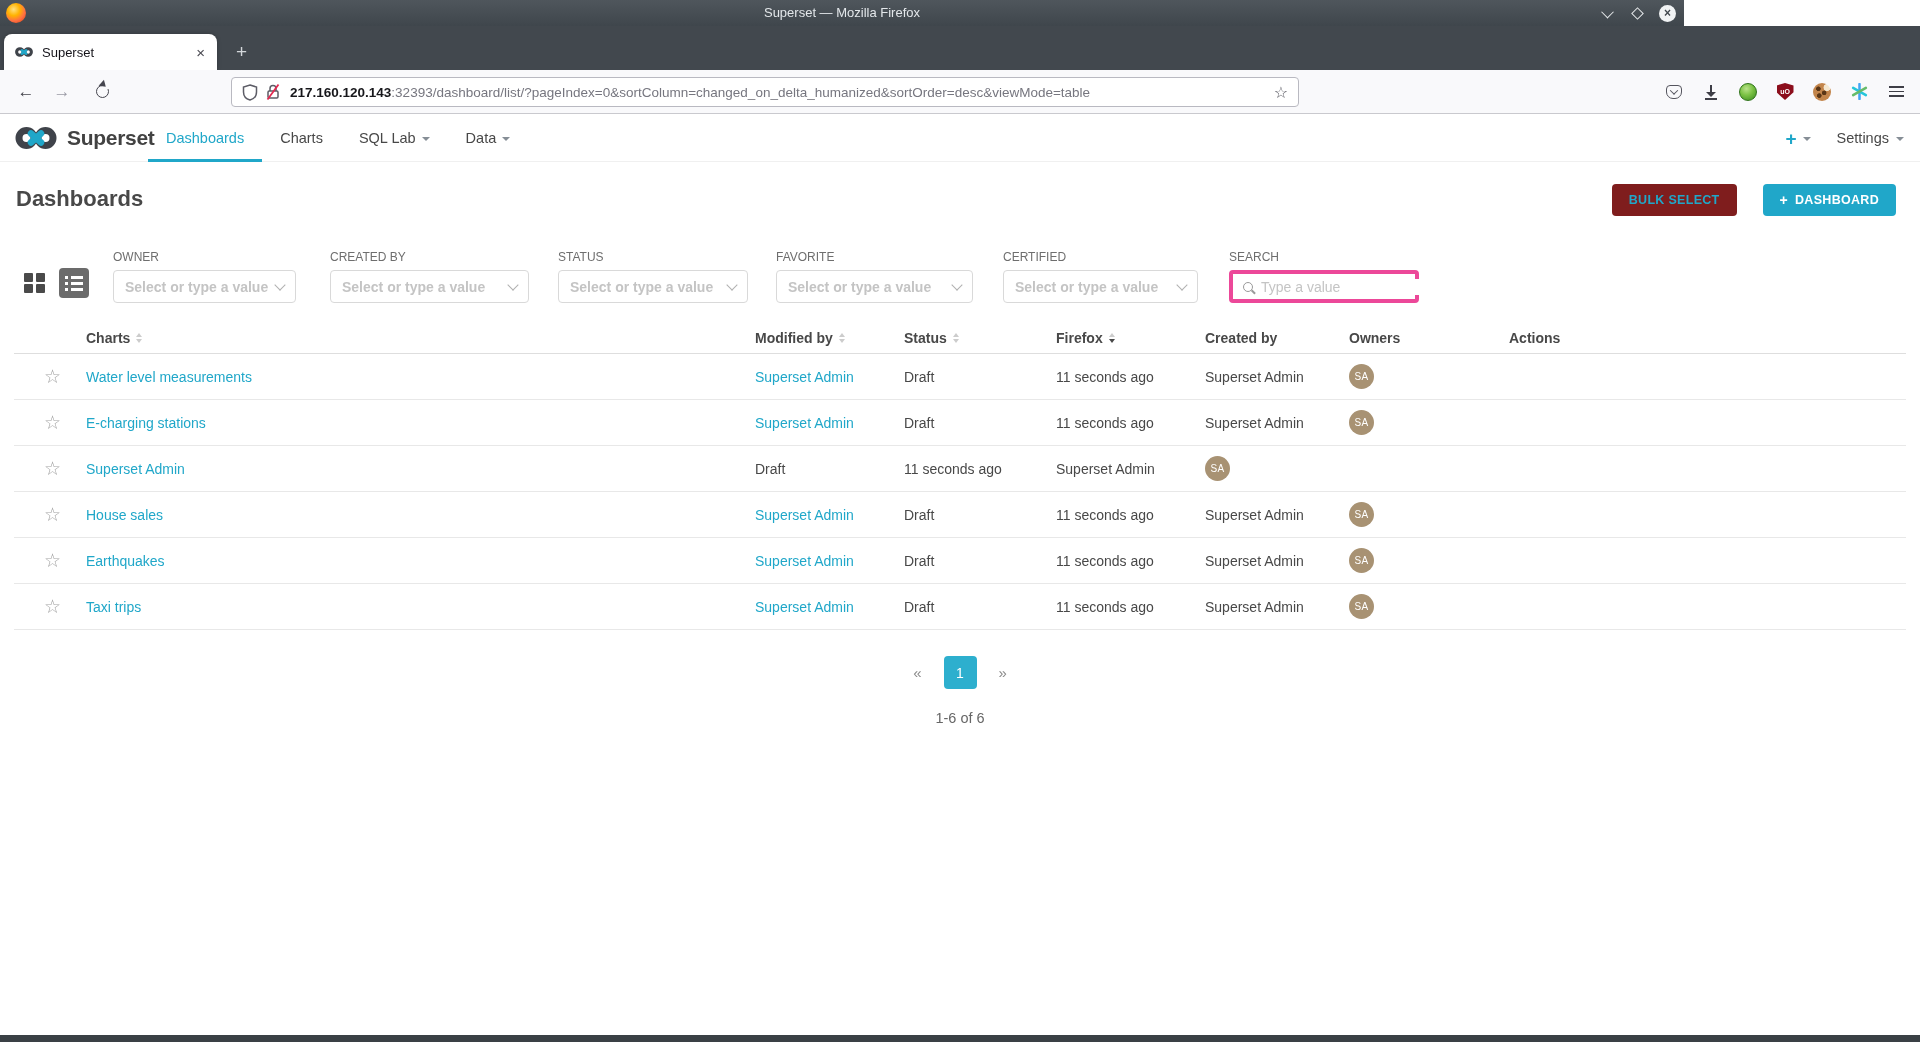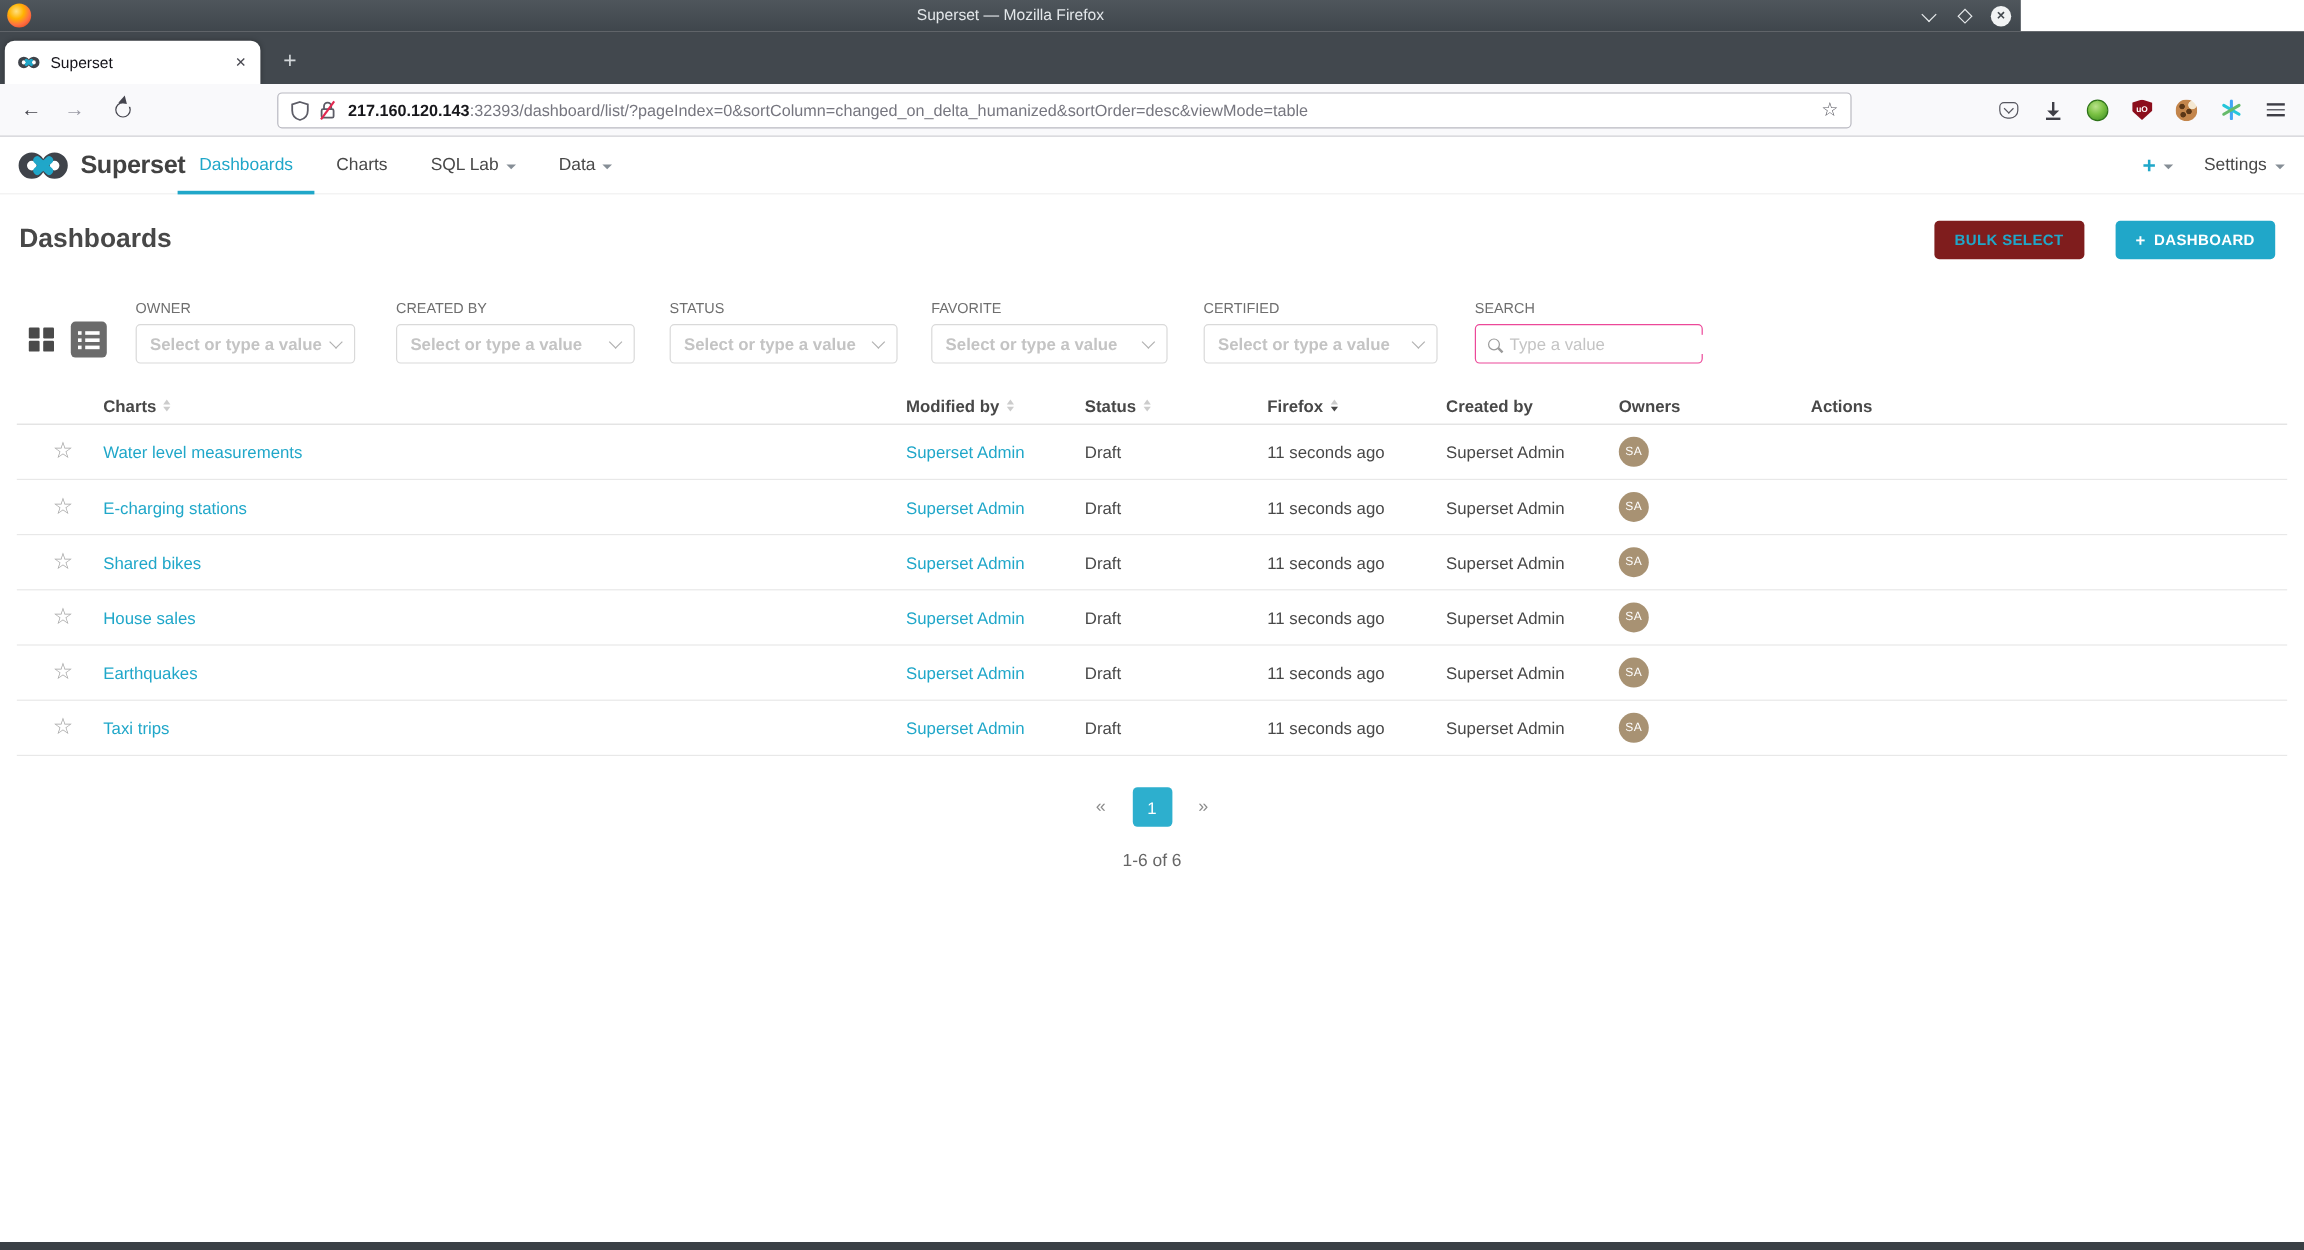--- a/index.html
+++ b/index.html
@@ -35,21 +35,21 @@
          background:#f9f9fb; border-bottom:1px solid #c9c9ce; }
   .nav-btn { position:absolute; top:0; height:43px; display:flex; align-items:center; justify-content:center;
          width:32px; font-size:17px; color:#43434b; }
   .nav-btn.back { left:10px; }
   .nav-btn.fwd  { left:46px; color:#9a9aa5; }
   .reload-wrap { position:absolute; left:86px; top:0; height:43px; width:32px; display:flex; align-items:center; justify-content:center; }
   .reload { width:13px; height:13px; border:1.8px solid #45454e; border-radius:50%; position:relative; }
   .reload::before { content:''; position:absolute; top:-3px; right:-1px; width:7px; height:6px; background:#f9f9fb; }
   .reload::after  { content:''; position:absolute; top:-4px; right:-2px; border:4px solid transparent;
          border-left:6px solid #45454e; transform:rotate(42deg); }
-  .urlbar { position:absolute; left:231px; top:7px; width:1312px; height:30px; background:#fff;
+  .urlbar { position:absolute; left:231px; top:7px; width:1068px; height:30px; background:#fff;
          border:1px solid #b9b9c1; border-radius:4px; display:flex; align-items:center; padding:0 10px; }
   .url-icons { display:flex; align-items:center; gap:7px; margin-right:9px; }
   .url-text { flex:1; font-size:13.5px; white-space:nowrap; overflow:hidden; }
   .url-host { color:#17171b; font-weight:600; }
   .url-rest { color:#76767f; }
   .bookmark-star { color:#55555e; font-size:16px; margin-left:8px; }
   .toolbar-icons { position:absolute; right:14px; top:0; height:43px; display:flex; align-items:center; gap:17px; }
   .ticon { display:flex; align-items:center; justify-content:center; width:20px; height:20px; }
   .pocket { width:16px; height:14px; border:1.7px solid #55555e; border-radius:4px 4px 7px 7px;
          display:flex; align-items:center; justify-content:center; }
@@ -110,21 +110,21 @@
   .list-btn .row { display:flex; align-items:center; gap:3px; }
   .list-btn .dot { width:3px; height:3px; background:#fff; }
   .list-btn .bar { width:12px; height:3px; background:#fff; }
   .filter-group { position:absolute; top:250px; }
   .filter-label { font-size:12px; color:#6e6e6e; margin-bottom:6px; }
   .select-box { width:183px; height:33px; border:1px solid #d9d9d9; border-radius:4px; background:#fff;
          display:flex; align-items:center; justify-content:space-between; padding:0 11px;font-weight:bold; }
   .select-placeholder { font-size:14px; color:#c4c4c4; white-space:nowrap; }
   .chev { width:8px; height:8px; border-right:1.4px solid #b0b0b0; border-bottom:1.4px solid #b0b0b0;
          transform:rotate(45deg); margin-top:-4px; flex:none; }
-  .search-box { width:190px; height:33px; border:1px solid #ec4899; border-radius:4px; background:#fff;
+  .search-box { width:190px; height:33px; border:4px solid #ec4899; border-radius:4px; background:#fff;
          display:flex; align-items:center; padding:0 10px; gap:8px; }
   .mag { position:relative; width:10px; height:10px; border:1.6px solid #9a9a9a; border-radius:50%; flex:none; }
   .mag::after { content:''; position:absolute; width:5px; height:1.6px; background:#9a9a9a;
          transform:rotate(45deg); right:-4px; bottom:-2px; }
   .search-input { border:none; outline:none; flex:1; font-size:14px; color:#484848; font-family:inherit; }
   .search-input::placeholder { color:#c4c4c4; }
 
   
   .dash-table { position:absolute; left:14px; top:322px; width:1892px; }
   .trow { display:grid; grid-template-columns:72px 669px 149px 152px 149px 144px 160px 1fr;
@@ -420,21 +420,20 @@
     <div>Draft</div>
     <div>11 seconds ago</div>
     <div>Superset Admin</div>
     <div>
         <span class="avatar">SA</span>
       </div>
     <div></div>
   </div>
   <div class="trow tbody-row">
     <div class="star-cell"><span class="row-star">☆</span></div>
-    <div><a class="cell-link" href="#">Shared bikes</a></div>
     <div><a class="cell-link" href="#">Superset Admin</a></div>
     <div>Draft</div>
     <div>11 seconds ago</div>
     <div>Superset Admin</div>
     <div>
         <span class="avatar">SA</span>
       </div>
     <div></div>
   </div>
   <div class="trow tbody-row">

